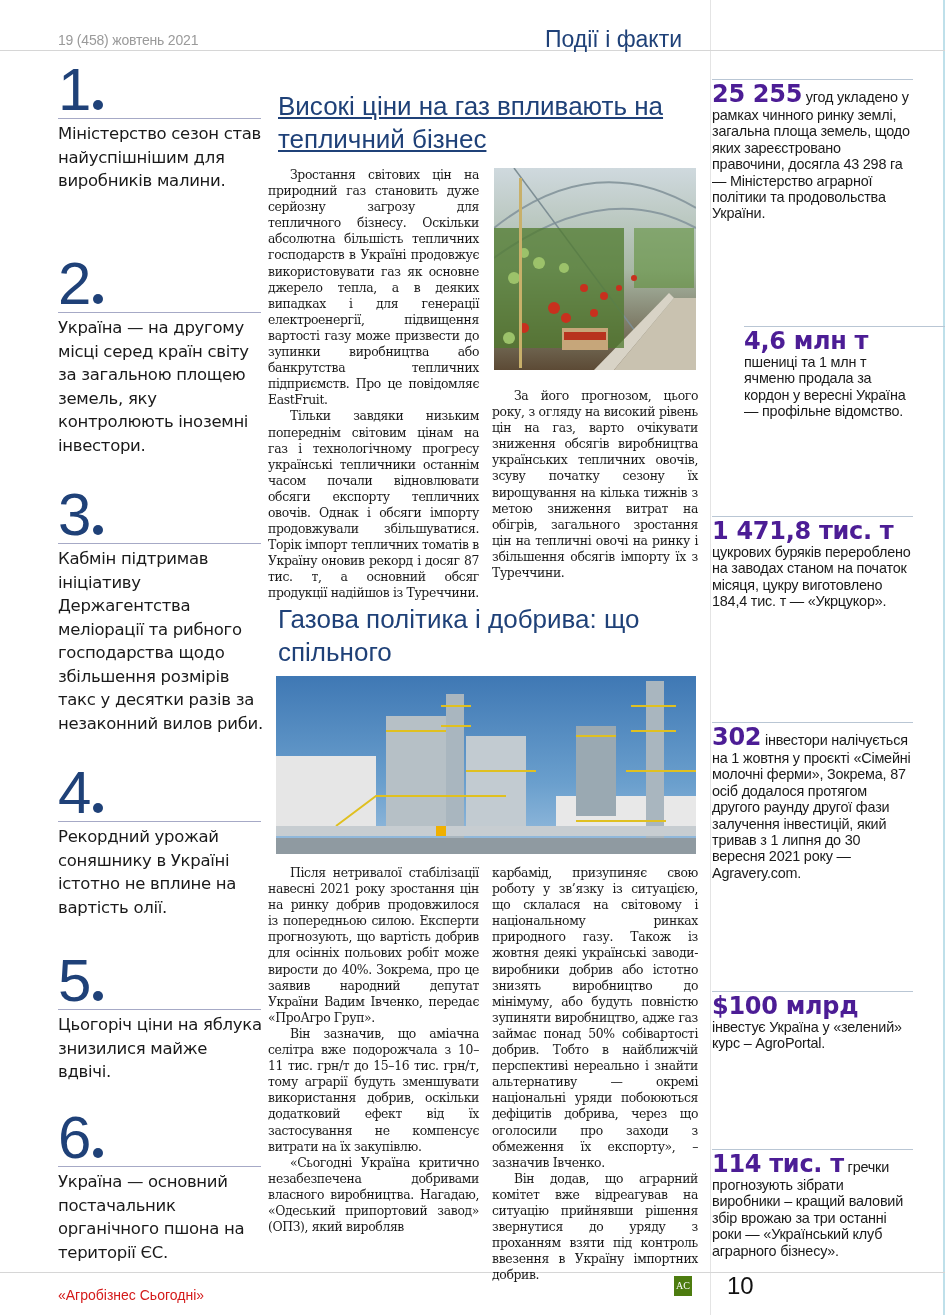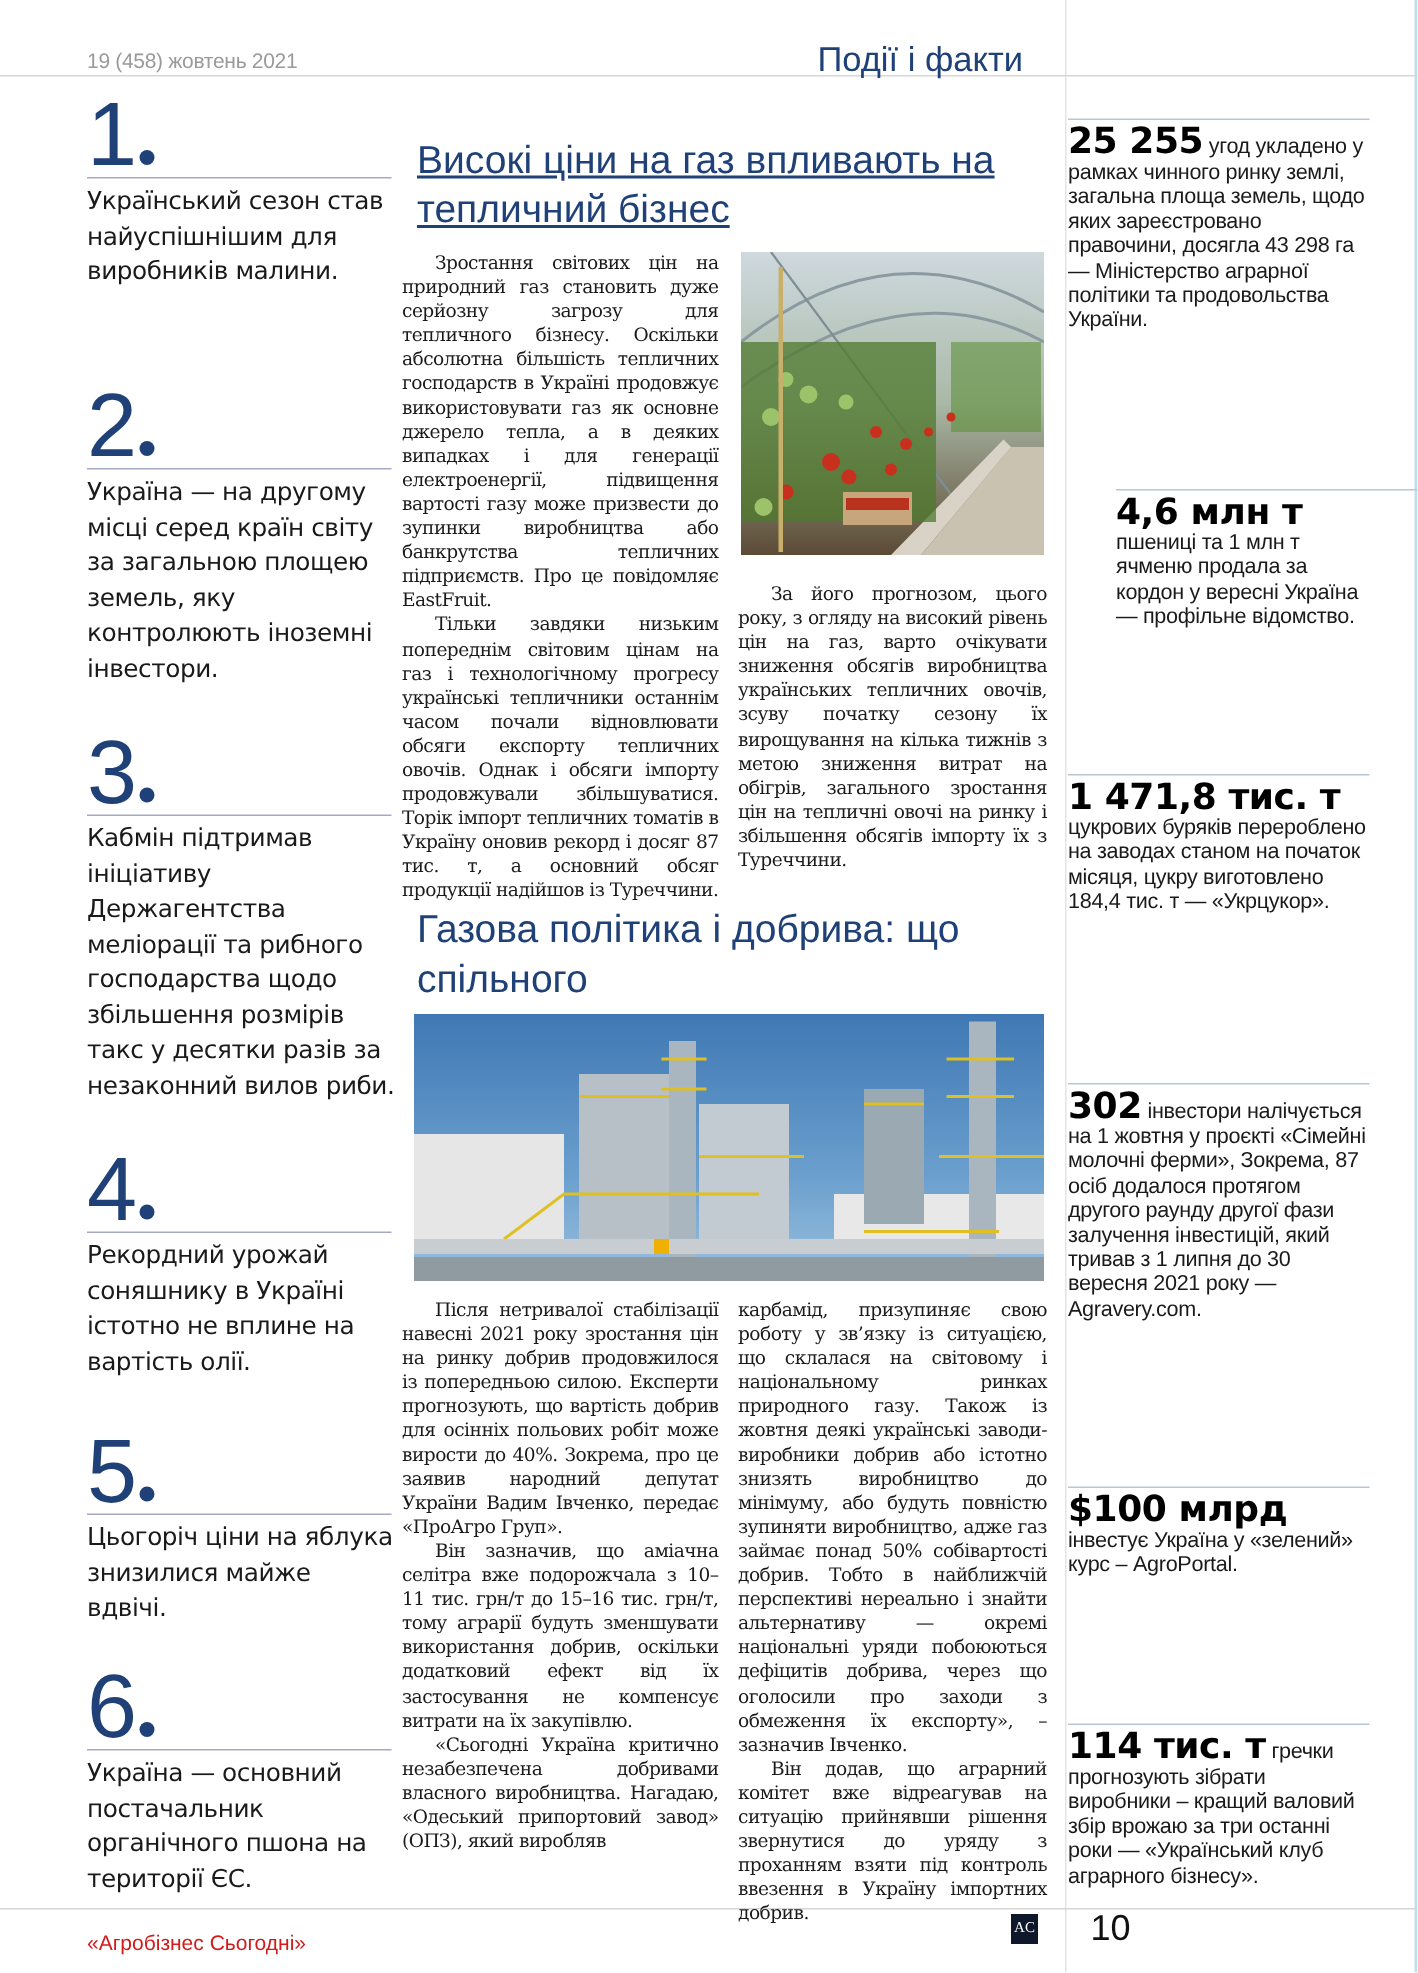--- a/index.html
+++ b/index.html
@@ -28,41 +28,41 @@
   .col p { text-indent:22px; }
 
   
   .img-greenhouse { position:absolute; left:494px; top:168px; width:202px; height:202px; overflow:hidden; }
   .img-plant { position:absolute; left:276px; top:676px; width:420px; height:178px; overflow:hidden; }
 
   
   .stat { position:absolute; left:712px; width:203px; }
   .stat .rule { height:1px; background:#b9c6d4; width:201px; margin-bottom:2px; }
   .stat .body { font-family:"Liberation Sans", sans-serif; font-size:14.4px; line-height:16.4px; color:#1a1a1a; letter-spacing:-0.2px; }
-  .stat .big { font-family:"DejaVu Sans", sans-serif; font-weight:bold; font-size:24px; line-height:25px; color:#000000; letter-spacing:-0.3px; }
+  .stat .big { font-family:"DejaVu Sans", sans-serif; font-weight:bold; font-size:24px; line-height:25px; color:#4c1d95; letter-spacing:-0.3px; }
 
   .footer-brand { position:absolute; left:58px; top:1276px; font-family:"Liberation Sans", sans-serif; font-size:14px; color:#d41a1a;margin-top:11px; }
-  .footer-logo { position:absolute; left:674px; top:1276px; width:18px; height:20px; background:#0f172a; color:#fff; font-family:"Liberation Serif", serif; font-size:10px; line-height:20px; text-align:center; }
+  .footer-logo { position:absolute; left:674px; top:1276px; width:18px; height:20px; background:#4d7c0f; color:#fff; font-family:"Liberation Serif", serif; font-size:10px; line-height:20px; text-align:center; }
   .page-num { position:absolute; left:727px; top:1272px; font-family:"Liberation Sans", sans-serif; font-size:24px; color:#111; }
 </style>
 </head>
 <body>
 
 <div class="right-edge"></div>
 <div class="right-edge2"></div>
 <div class="header-line"></div>
 <div class="footer-line"></div>
 
 <div class="issue">19 (458) жовтень 2021</div>
 <div class="section">Події і факти</div>
 
 <div class="num-item" style="top:64px;">
   <div class="num"><span>1</span><span class="dot"></span></div>
   <div class="rule"></div>
-  <div class="txt">Український сезон став найуспішнішим для виробників малини.</div>
+  <div class="txt">Міністерство сезон став найуспішнішим для виробників малини.</div>
 </div>
 <div class="num-item" style="top:258px;">
   <div class="num"><span>2</span><span class="dot"></span></div>
   <div class="rule"></div>
   <div class="txt">Україна — на другому місці серед країн світу за загальною площею земель, яку контролюють іноземні інвестори.</div>
 </div>
 <div class="num-item" style="top:489px;">
   <div class="num"><span>3</span><span class="dot"></span></div>
   <div class="rule"></div>
   <div class="txt">Кабмін підтримав ініціативу Держагентства меліорації та рибного господарства щодо збільшення розмірів такс у десятки разів за незаконний вилов риби.</div>

